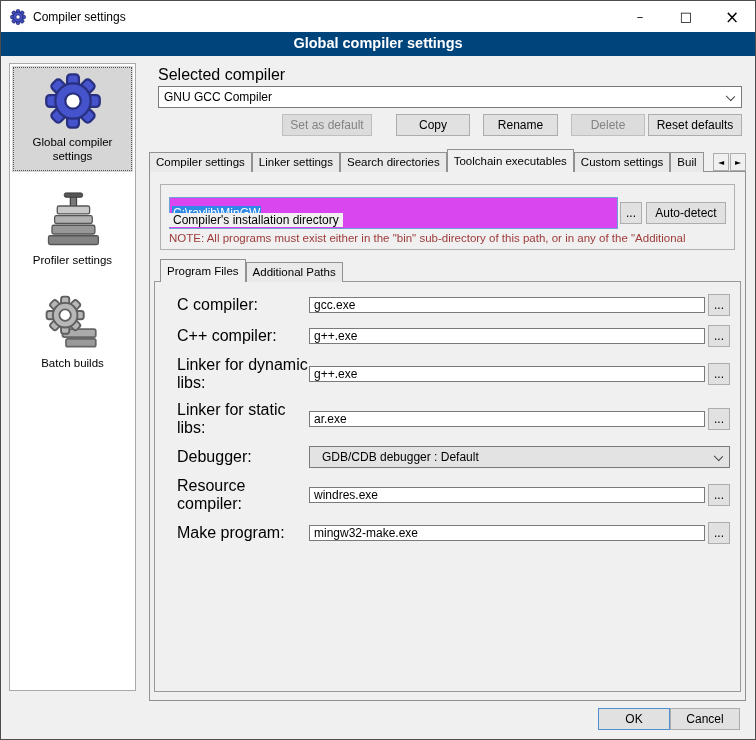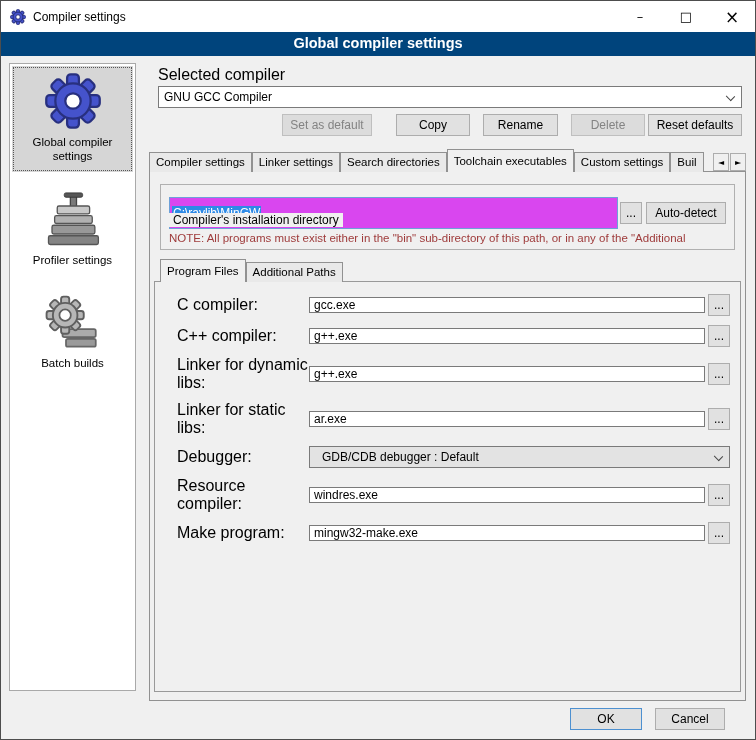--- a/index.html
+++ b/index.html
@@ -128,21 +128,21 @@
   }
   .fieldrow { display:flex; align-items:center; margin:0 10px 9px 22px; }
   .fieldrow .flabel { width:132px; flex:none; font-size:16px; }
   .text-input {
     flex:1; height:16px; background:#fff; border:1px solid #7a7a7a;
     font-family:"Liberation Sans", sans-serif; font-size:12px; padding:0 4px;
   }
   .fieldrow .dots { margin-left:3px; }
   .fieldrow .combo { flex:1; height:22px;padding-left:12px; }
   
-  .footer { position:absolute; right:30px; bottom:9px; display:flex; gap:13px; }
+  .footer { position:absolute; right:15px; bottom:9px; display:flex; }
   .footer .btn.ok { width:72px; border-color:#4d90d0; }
   .footer .btn.cancel { width:70px; }
   .w90{width:90px} .w74{width:74px} .w75{width:75px} .w94{width:94px}
   .ml124{margin-left:124px} .ml24{margin-left:24px} .ml2{margin-left:13px} .mlauto{margin-left:auto}
   svg { display:block; }
 </style>
 </head>
 <body>
 
 <svg style="position:absolute;width:0;height:0" aria-hidden="true">

